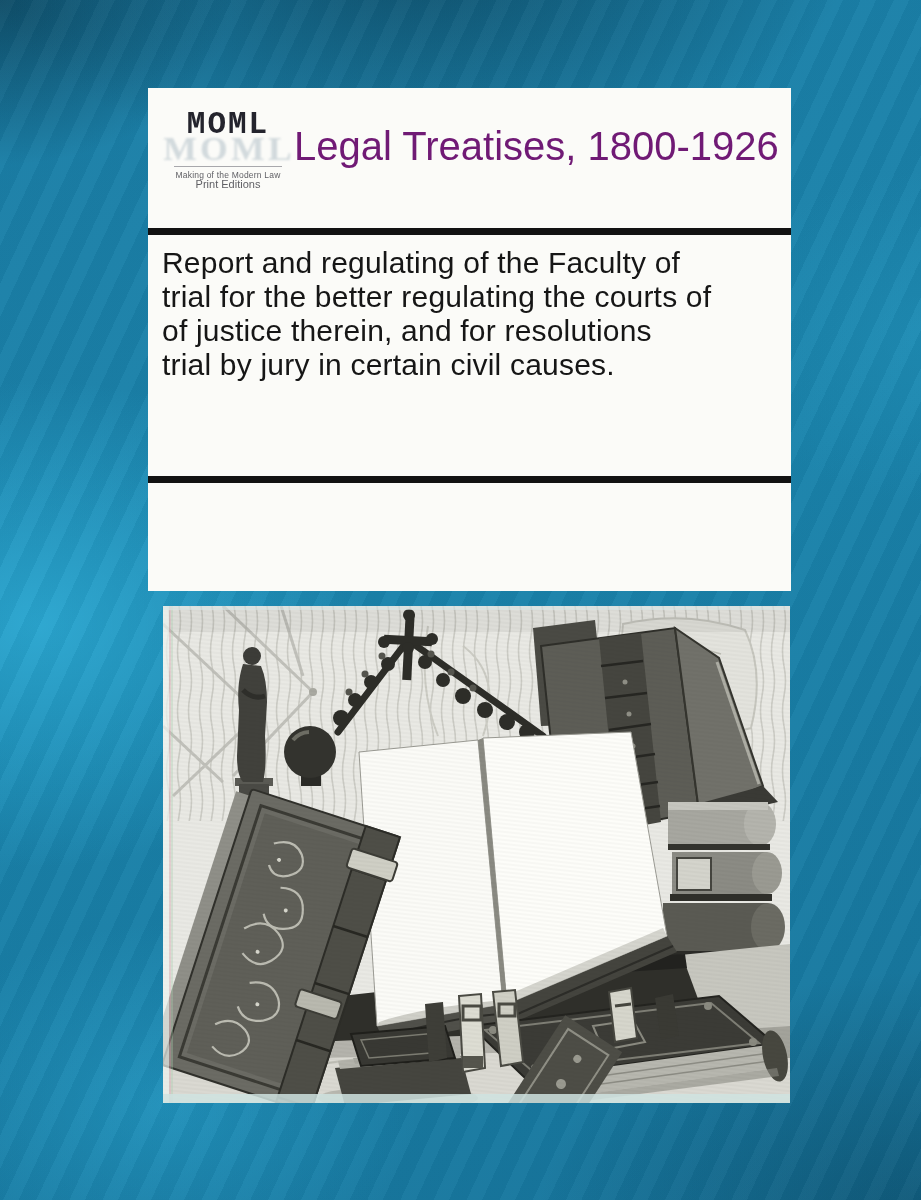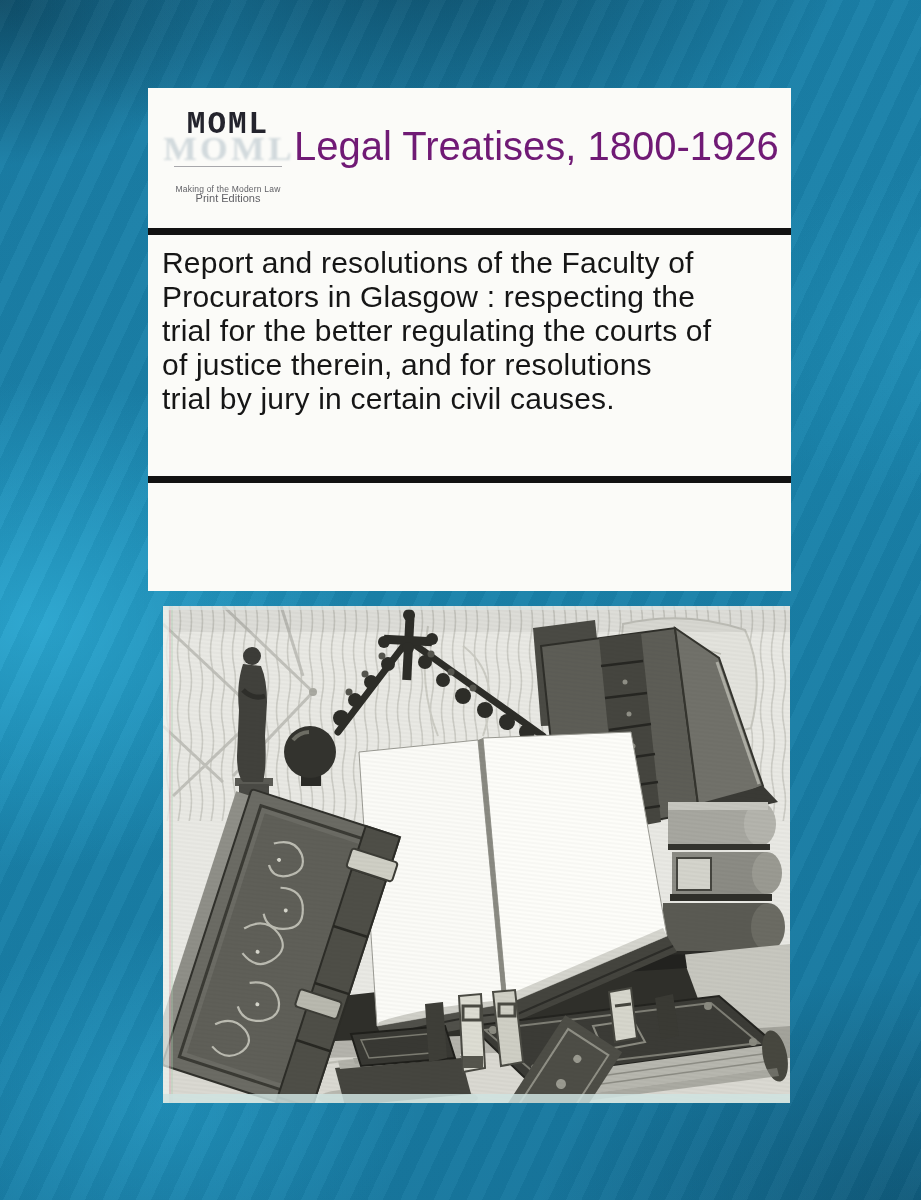--- a/index.html
+++ b/index.html
@@ -23,21 +23,21 @@
       linear-gradient(160deg, #1b7ea6, var(--bg-mid) 48%, #17759c);
   }
   .top-panel{
     position:absolute;left:148px;top:88px;width:643px;height:503px;
     background:var(--panel);
   }
   .logo{position:absolute;left:20px;top:22px;width:120px;text-align:center;color:var(--logo-ink)}
   .logo-acronym{font-family:Liberation Mono, monospace;font-weight:700;font-size:31px;letter-spacing:2px;line-height:30px}
   .logo-watermark{font-family:"Liberation Serif",serif;font-weight:700;font-size:33px;letter-spacing:3px;line-height:26px;
     color:#b7c4cb;opacity:.6;filter:blur(1px);transform:scaleX(1.08);margin-top:-4px}
-  .logo-caption{margin:4px 6px 0 6px;border-top:1px solid #a8a8ac;padding-top:17px;color:var(--caption-ink)}
+  .logo-caption{margin:4px 6px 0 6px;border-top:1px solid #a8a8ac;padding-top:3px;color:var(--caption-ink)}
   .logo-caption .cap1{font-size:8.5px;line-height:10px;letter-spacing:.2px}
   .logo-caption .cap2{font-size:11px;line-height:9px}
   .series-title{position:absolute;left:146px;top:36px;width:486px;font-size:40px;color:#701a75;
     letter-spacing:0;white-space:nowrap}
   .rule{position:absolute;left:0;width:643px;height:7px;background:var(--rule)}
   .rule1{top:140px}
   .rule2{top:388px}
   .book-title{position:absolute;left:14px;top:158px;width:616px;font-size:30px;line-height:34px;
     color:var(--ink);letter-spacing:.2px}
   .author-area{position:absolute;left:0;top:395px;width:643px;height:108px;background:var(--panel)}
@@ -61,22 +61,21 @@
         <div class="cap1">Making of the Modern Law</div>
         <div class="cap2">Print Editions</div>
       </div>
     </div>
 
     <div class="series-title">Legal Treatises, 1800-1926</div>
 
     <div class="rule rule1"></div>
 
     <div class="book-title">
-        <div class="line">Report and resolutions of the Faculty of</div>
-        <div class="line">Procurators in Glasgow : respecting the</div>
+        <div class="line">Report and regulating of the Faculty of</div>
         <div class="line">trial for the better regulating the courts of</div>
         <div class="line">of justice therein, and for resolutions</div>
         <div class="line">trial by jury in certain civil causes.</div>
       </div>
 
     <div class="rule rule2"></div>
     <div class="author-area"></div>
   </div>
 
   <div class="illus-panel">

